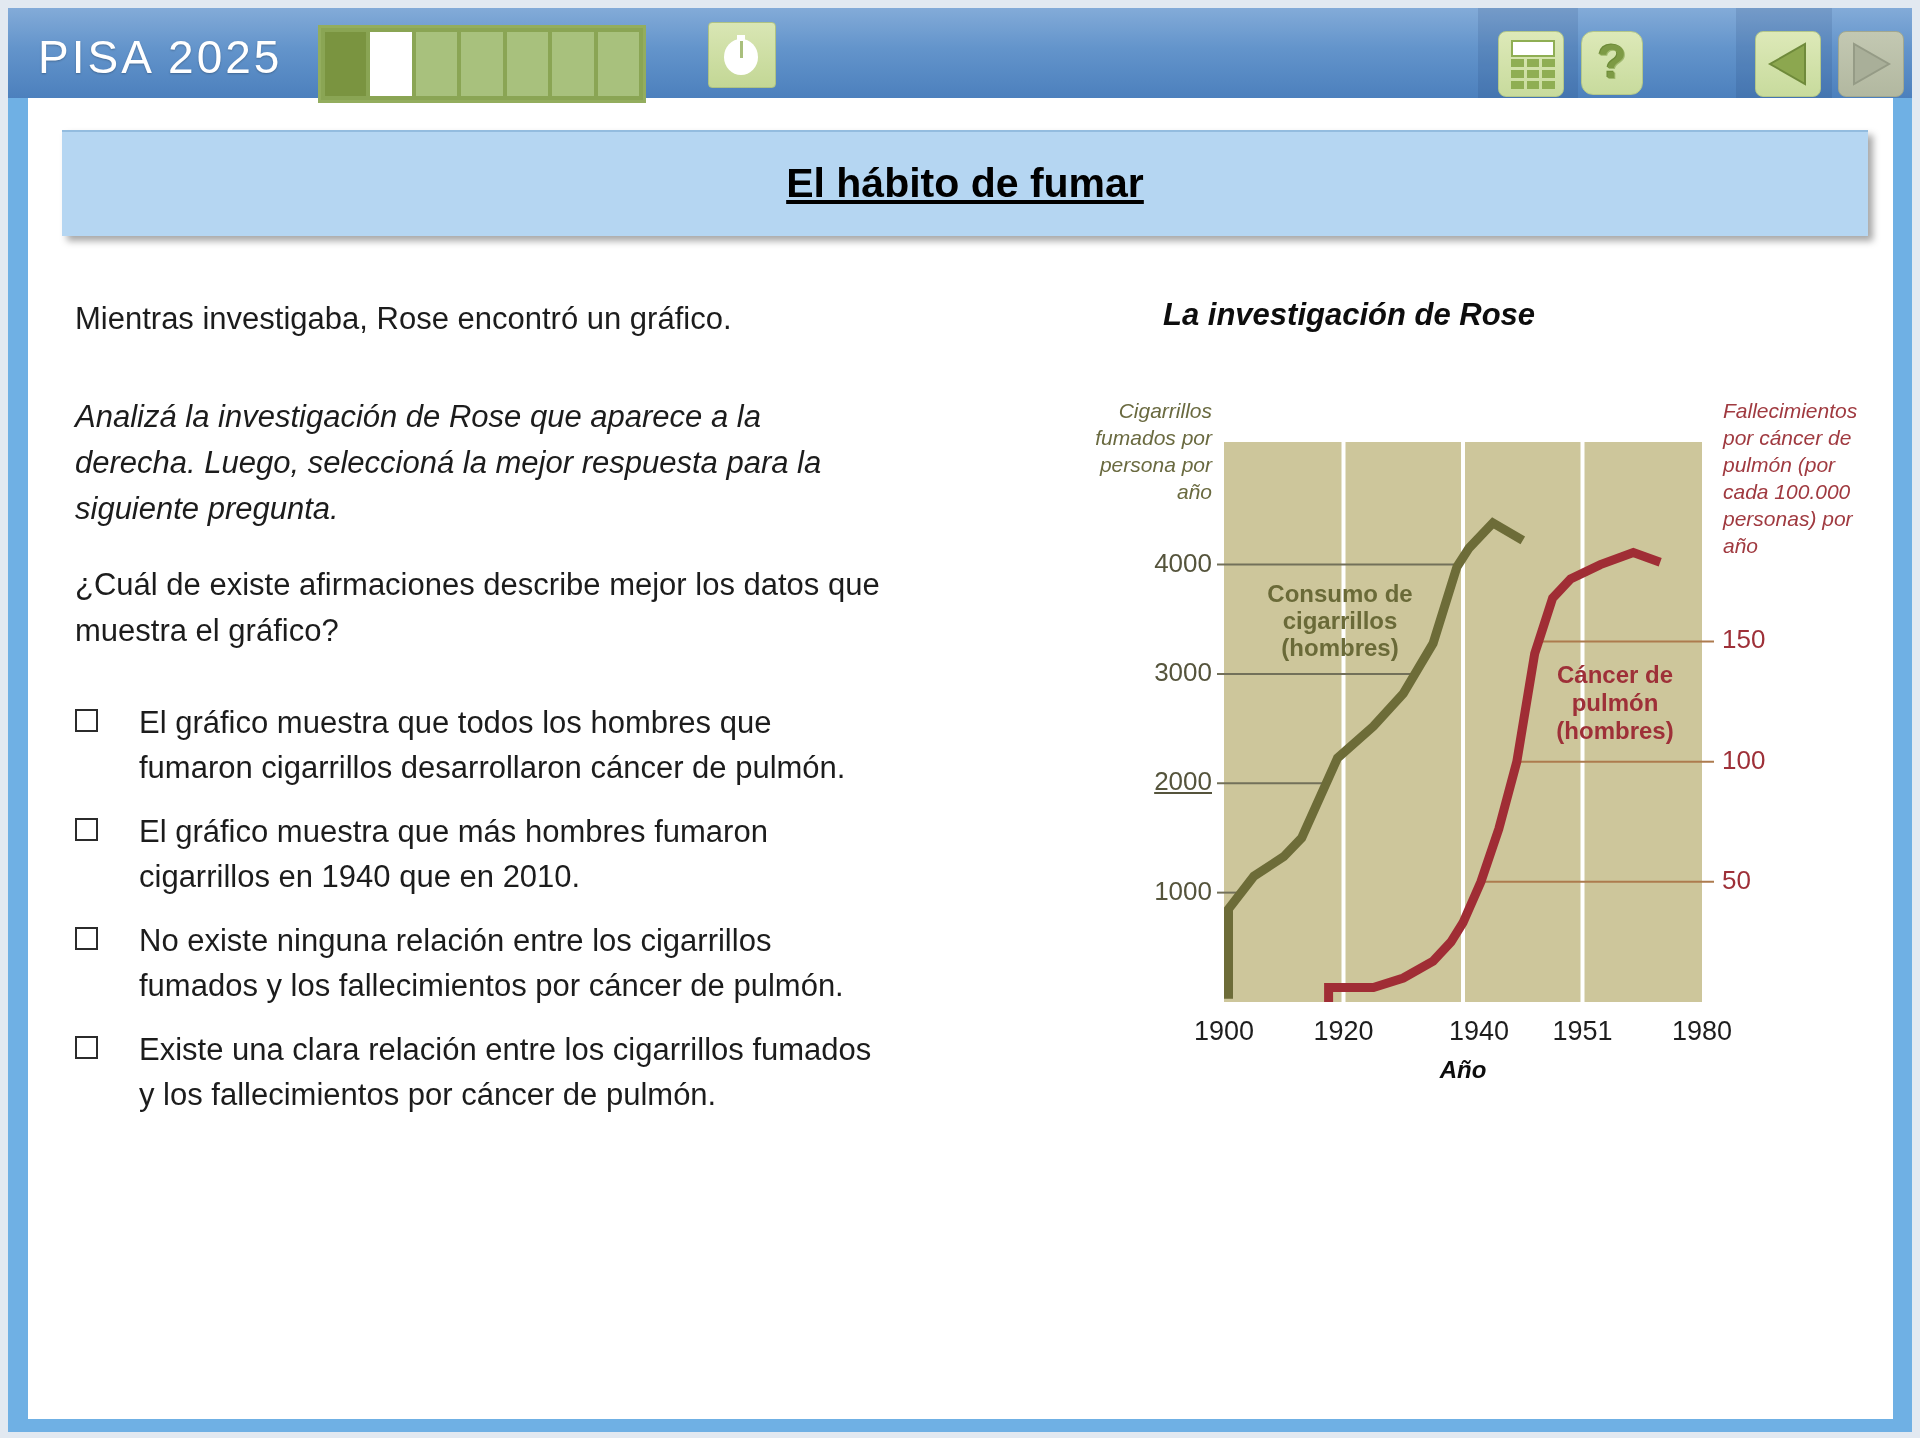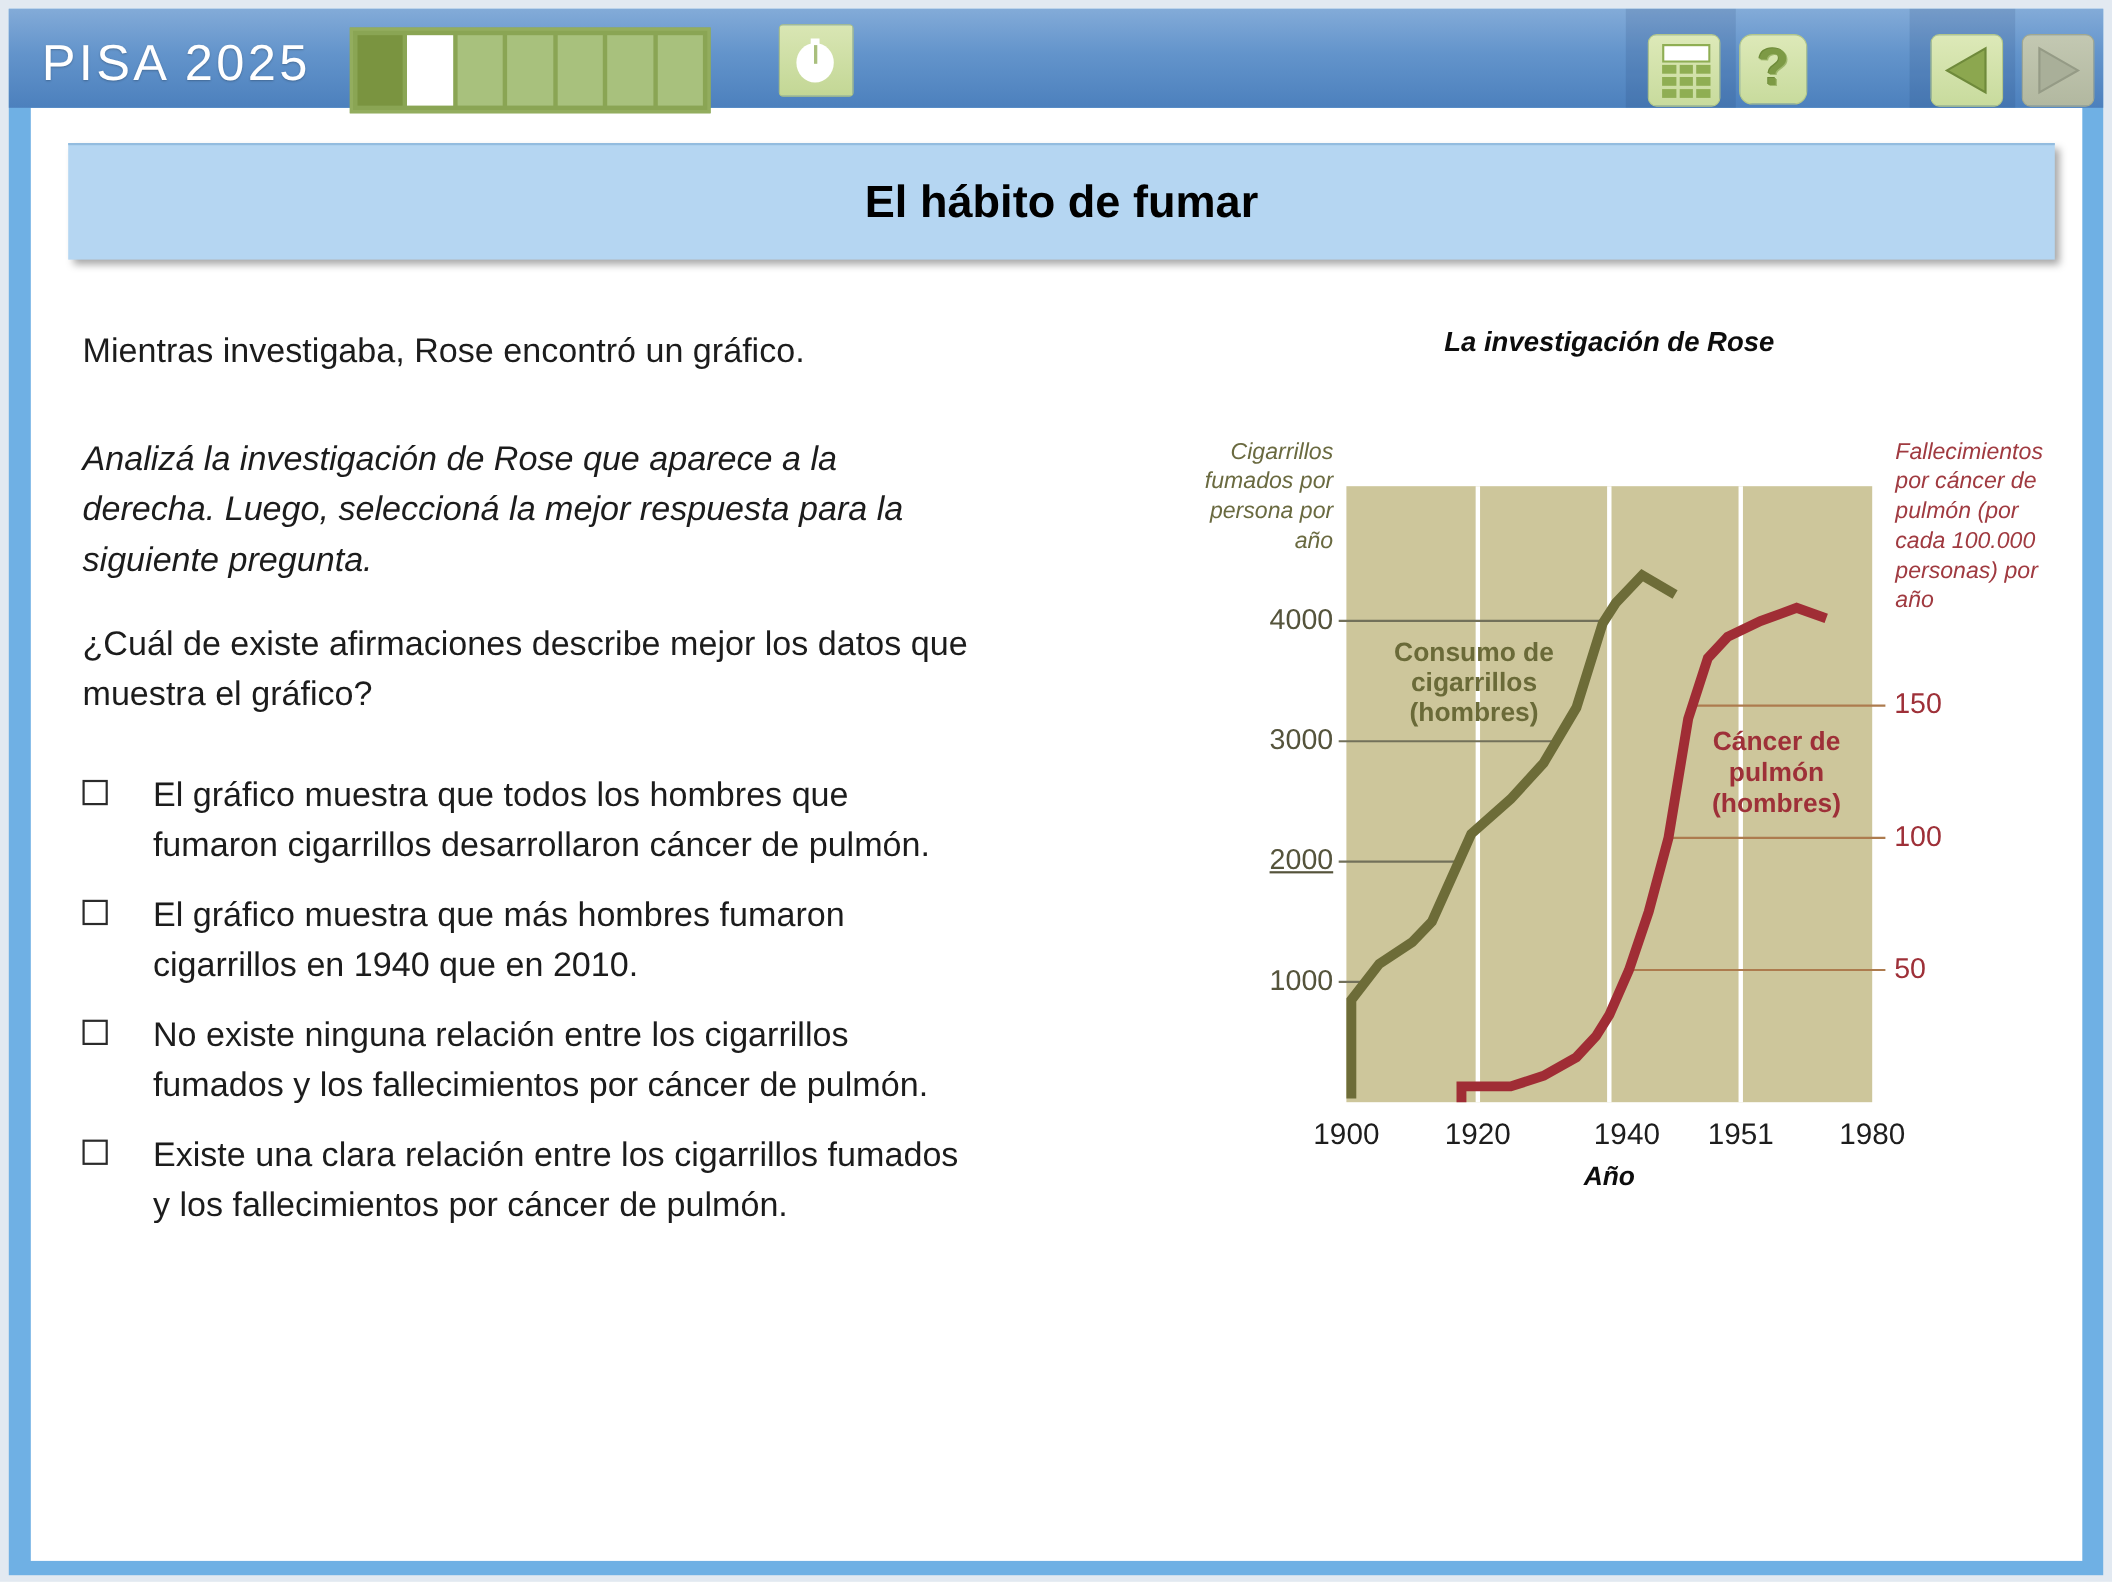--- a/index.html
+++ b/index.html
@@ -40,34 +40,34 @@
   .back-btn{left:1747px;}
   .fwd-btn{left:1830px;background:linear-gradient(#c3c8b2,#b2b8a0);border:1px solid #a2a88f;}
   .calc-screen{position:absolute;left:12px;top:8px;width:40px;height:13px;background:#ffffff;border:2px solid #8fae53;}
   .calc-keys{position:absolute;left:12px;top:27px;width:44px;height:30px;
     display:grid;grid-template-columns:1fr 1fr 1fr;gap:3px;}
   .calc-keys i{background:#8fae53;display:block;}
   .tri{position:absolute;left:9px;top:9px;}
   
   .banner{position:absolute;left:62px;top:130px;width:1806px;height:104px;
     background:#b5d6f2;border-top:2px solid #93bcdf;
-    box-shadow:5px 5px 7px rgba(0,0,0,.35);}
+    box-shadow:5px 5px 7px rgba(0,0,0,.35);text-decoration:underline;}
   .banner-title{width:100%;text-align:center;line-height:102px;font-size:41px;font-weight:bold;color:#000;}
   
   .qtext{position:absolute;left:75px;color:#1c1c1c;font-size:31px;line-height:46px;white-space:pre-line;}
   .intro{top:296px;}
   .instructions{top:394px;font-style:italic;}
   .question{top:562px;}
   .options{position:absolute;left:72px;top:700px;display:flex;flex-direction:column;gap:19px;}
   .option{display:flex;align-items:flex-start;}
   .checkbox{width:19px;height:19px;border:2px solid #2b2b2b;margin:9px 0 0 3px;flex:0 0 auto;background:#fff;}
   .option-label{margin-left:41px;font-size:31px;line-height:45px;color:#1c1c1c;white-space:pre-line;}
   
-  .chart-title{position:absolute;left:1163px;top:297px;width:600px;text-align:center;
-    font-size:25px;font-weight:bold;font-style:italic;color:#0d0d0d;}
+  .chart-title{position:absolute;left:1163px;top:297px;width:600px;text-align:left;
+    font-size:31px;font-weight:bold;font-style:italic;color:#0d0d0d;}
   .axis-label{position:absolute;font-size:21px;font-style:italic;line-height:27px;white-space:pre-line;}
   .left-axis-label{left:1040px;top:397px;width:172px;text-align:right;color:#6a6a40;}
   .right-axis-label{left:1723px;top:397px;width:170px;text-align:left;color:#a03a40;}
   .chart-area{position:absolute;left:1224px;top:442px;width:478px;height:560px;background:#cdc69b;}
   .chart-area svg{position:absolute;left:0;top:0;overflow:visible;}
   .tick-label{position:absolute;font-size:26px;}
   .tick-left{color:#55543c;text-align:right;width:90px;}
   .tick-right{color:#9e3038;text-align:left;width:90px;}
   .tick-x{color:#1d1d1d;font-size:27px;text-align:center;width:90px;top:574px;}
   .xaxis-title{position:absolute;left:1163px;top:1056px;width:600px;text-align:center;

